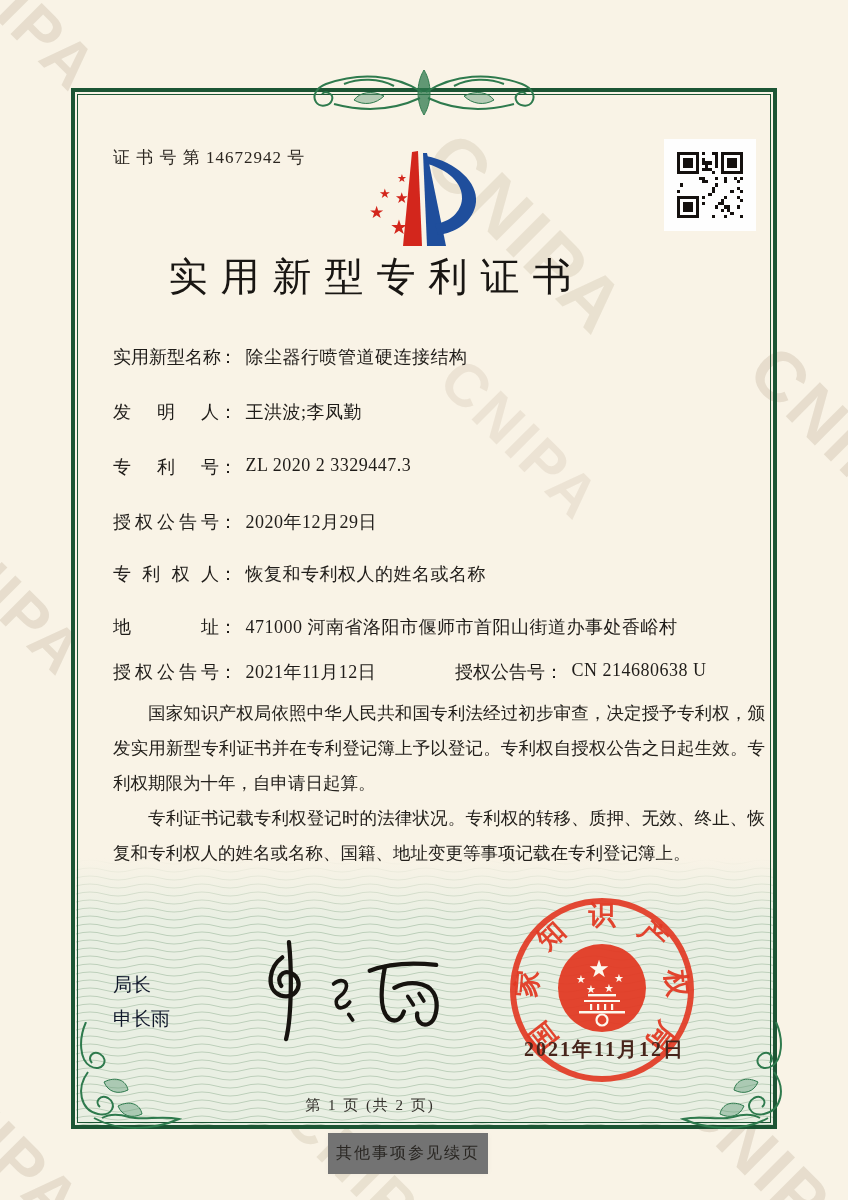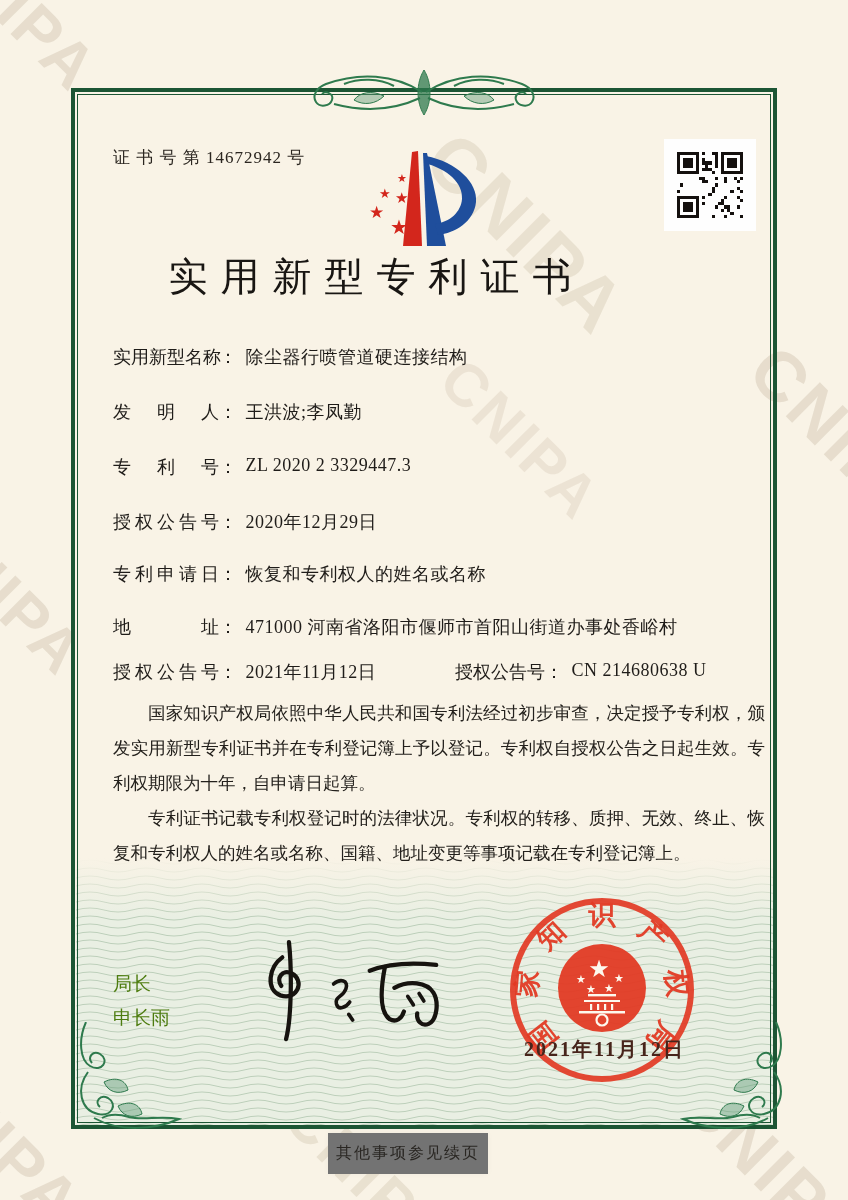--- a/index.html
+++ b/index.html
@@ -39,22 +39,22 @@
   .frow{position:absolute;left:0;white-space:nowrap;}
   .flabel{display:inline-block;width:106px;text-align:justify;text-align-last:justify;vertical-align:top;}
   .fcolon{display:inline-block;vertical-align:top;}
   .fvalue{display:inline-block;margin-left:4px;vertical-align:top;letter-spacing:.5px;}
   .r0{top:0;} .r1{top:55px;} .r2{top:110px;} .r3{top:165px;} .r4{top:217px;} .r5{top:270px;} .r6{top:315px;}
   .gcell2{position:absolute;left:342px;top:0;white-space:nowrap;}
   .body-text{position:absolute;left:113px;top:696px;width:652px;font-size:17.5px;
              line-height:35px;text-align:justify;color:#23201c;}
   .body-text p{margin:0;text-indent:2em;}
   .barcode{position:absolute;left:121px;top:898px;}
-  .signer{position:absolute;left:113px;top:968px;font-family:Liberation Mono, monospace;
-          font-size:19px;color:#4d7c0f;line-height:34px;}
+  .signer{position:absolute;left:113px;top:968px;font-family:Liberation Serif, serif;
+          font-size:19px;color:#0f172a;line-height:34px;}
   .signature{position:absolute;left:250px;top:938px;}
   .seal{position:absolute;left:505px;top:893px;}
   .seal-date{position:absolute;left:524px;top:1036px;width:180px;font-size:20px;
              letter-spacing:2px;color:#47241b;font-weight:700;}
   .page-footer{position:absolute;left:0;top:1096px;width:100%;text-align:center;
                font-size:15px;color:#33302b;letter-spacing:2px;}
   .cont-patch{position:absolute;left:328px;top:1133px;width:160px;height:41px;background:#737373;
               box-shadow:0 0 6px rgba(0,0,0,.04);}
   .cont-note{position:absolute;left:0;top:10px;width:100%;text-align:center;font-size:16px;
              letter-spacing:2px;color:#2a2723;}
@@ -153,21 +153,21 @@
       </div>
       <div class="frow r2">
         <span class="flabel">专利号</span><span class="fcolon">：</span>
         <span class="fvalue">ZL 2020 2 3329447.3</span>
       </div>
       <div class="frow r3">
         <span class="flabel">授权公告号</span><span class="fcolon">：</span>
         <span class="fvalue">2020年12月29日</span>
       </div>
       <div class="frow r4">
-        <span class="flabel">专利申请日</span><span class="fcolon">：</span>
+        <span class="flabel">专利权人</span><span class="fcolon">：</span>
         <span class="fvalue">恢复和专利权人的姓名或名称</span>
       </div>
       <div class="frow r5">
         <span class="flabel">地址</span><span class="fcolon">：</span>
         <span class="fvalue">471000 河南省洛阳市偃师市首阳山街道办事处香峪村</span>
       </div>
       <div class="frow r6">
         <span class="flabel">授权公告号</span><span class="fcolon">：</span>
         <span class="fvalue">2021年11月12日</span>
         <span class="gcell2">
@@ -229,19 +229,20 @@
             <path d="M-18 12h36v2h-36z"></path>
             <path d="M-12 16h2.2v6h-2.2z M-5 16h2.2v6h-2.2z M2 16h2.2v6h-2.2z M9 16h2.2v6h-2.2z"></path>
             <path d="M-23 23h46v2.6h-46z"></path>
           </g>
           <circle cy="32" r="5.5" fill="none" stroke="#fdf8ee" stroke-width="2.2"></circle>
         </g>
       </g>
     </svg>
     <div class="seal-date">2021年11月12日</div>
 
+    <div class="page-footer">第 1 页 (共 2 页)</div>
 
     <div class="cont-patch">
       <div class="cont-note">其他事项参见续页</div>
     </div>
 
   </div>
 </div>
 
 </body></html>

